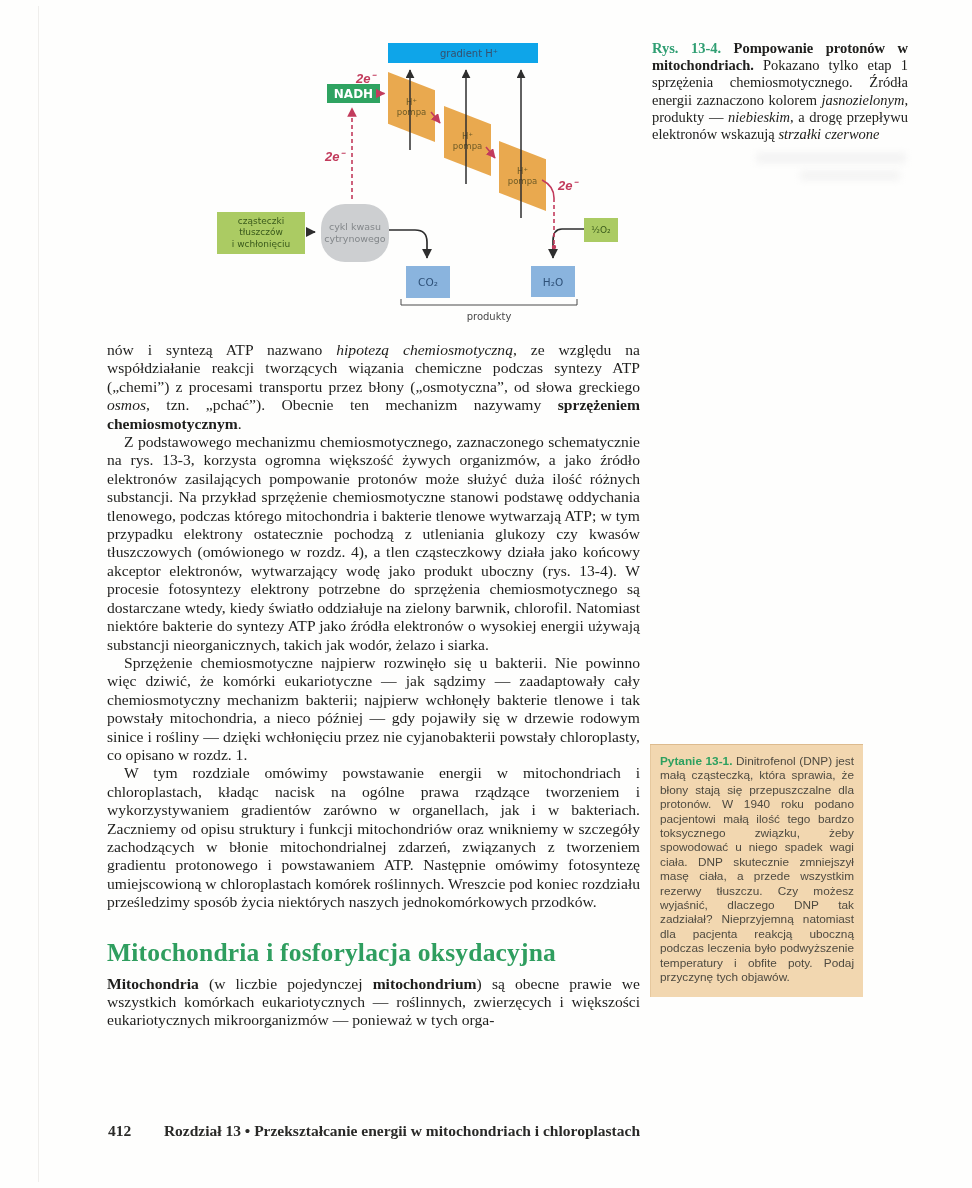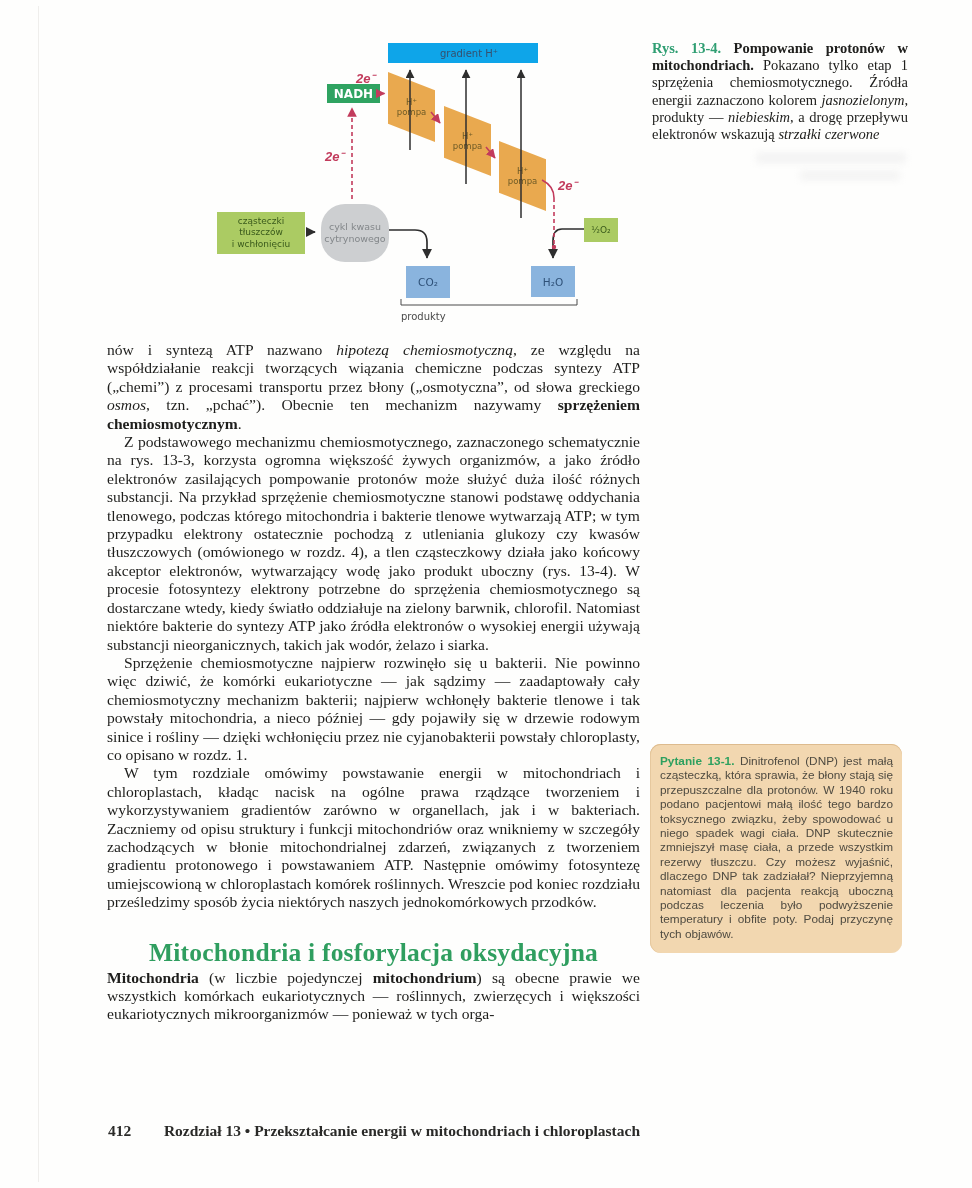--- a/index.html
+++ b/index.html
@@ -18,44 +18,44 @@
   .pump1{left:388px;top:72px;} .pump2{left:444px;top:106px;} .pump3{left:499px;top:141px;}
   .box-fuel{left:217px;top:212px;width:88px;height:42px;background:#abcb63;color:#39591b;font-size:9px;line-height:1.25;text-align:center;}
   .blob-cycle{left:321px;top:204px;width:68px;height:58px;background:#cdcfd1;border-radius:24px;
               color:#83878a;font-size:9.5px;line-height:1.25;}
   .box-co2{left:406px;top:266px;width:44px;height:32px;background:#8ab4de;color:#2f5178;font-size:10.5px;}
   .box-h2o{left:531px;top:266px;width:44px;height:31px;background:#8ab4de;color:#2f5178;font-size:10.5px;}
   .box-o2{left:584px;top:218px;width:34px;height:24px;background:#abcb63;color:#39591b;font-size:9px;}
   .elabel{position:absolute;font-family:Liberation Sans, sans-serif;font-style:italic;font-weight:bold;
           font-size:13px;color:#c23b5c;}
   .el1{left:356px;top:69px;} .el2{left:325px;top:147px;} .el3{left:558px;top:176px;}
-  .produkty{position:absolute;left:401px;top:311px;width:176px;text-align:left;
+  .produkty{position:absolute;left:401px;top:311px;width:176px;text-align:center;
             font-family:"DejaVu Sans",sans-serif;font-size:10px;color:#4a4a4a;}
   .overlay{position:absolute;left:0;top:0;pointer-events:none;}
 
   
   .caption{position:absolute;left:652px;top:40px;width:256px;font-size:14.5px;line-height:17.2px;
            text-align:justify;color:#20201e;}
   .seg-teal{color:#2f9e72;font-weight:bold;}
   .seg-b{font-weight:bold;} .seg-i{font-style:italic;margin-top:43px;}
   .seg-qgreen{color:#2da05f;font-weight:bold;}
 
   
   .bodycol{position:absolute;left:107px;top:341px;width:533px;font-size:15.6px;line-height:18.4px;
            text-align:justify;}
   .bodycol p{margin:0;}
   .bodycol p.indent{text-indent:17px;}
-  .bodycol h1{margin:27px 0 2px 0;font-size:25.5px;line-height:28px;color:#2f9e5f;font-weight:bold;
-              text-align:center;letter-spacing:.2px;}
+  .bodycol h1{margin:27px 0 8px 0;font-size:25.5px;line-height:28px;color:#2f9e5f;font-weight:bold;
+              text-align:left;letter-spacing:.2px;}
 
   
-  .qbox{position:absolute;left:650px;top:744px;width:252px;box-sizing:border-box;background:#f2d7b0;
+  .qbox{position:absolute;left:650px;top:744px;width:213px;box-sizing:border-box;background:#f2d7b0;
         padding:10px 9px 12px 10px;font-family:"Liberation Sans",sans-serif;font-size:11.8px;
         line-height:14.4px;color:#4e4a40;text-align:justify;
-        box-shadow:inset 0 1px 0 #ddbb8e, inset 1px 0 0 #e6c89e;border-radius:11px;}
+        box-shadow:inset 0 1px 0 #ddbb8e, inset 1px 0 0 #e6c89e;}
 
   
   .footer{position:absolute;left:108px;top:1122px;width:760px;font-size:15.5px;font-weight:bold;color:#2a2a28;}
   .footer .pnum{display:inline-block;width:52px;}
 </style>
 </head>
 <body>
 
 <div class="page">
   <div class="scan-edge"></div>

